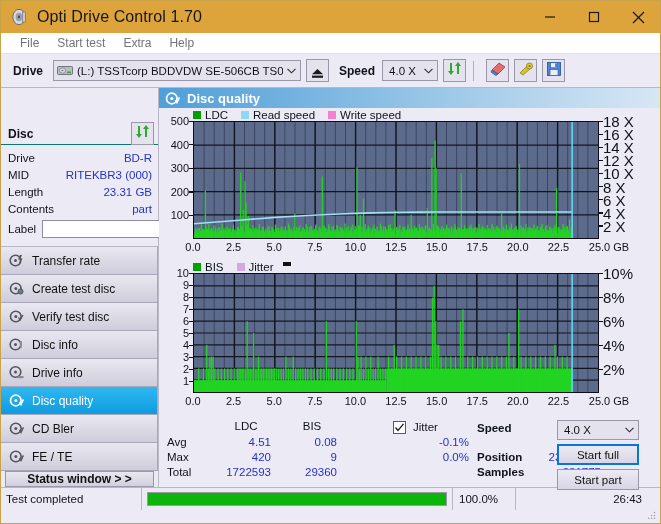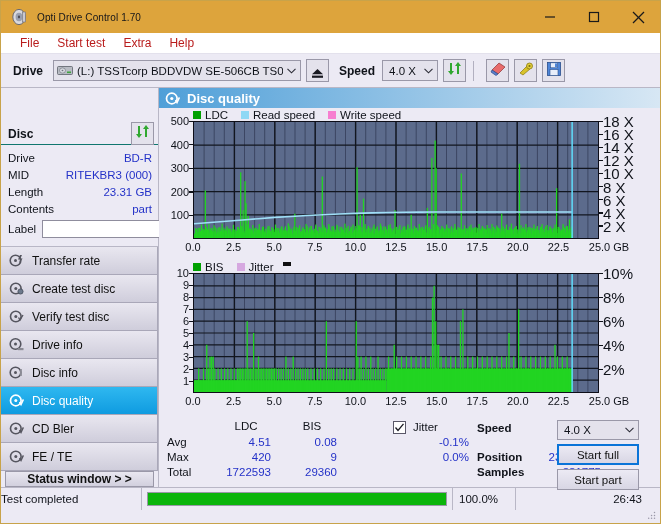--- a/index.html
+++ b/index.html
@@ -20,40 +20,40 @@
     background: #dda43c;
     display: flex; align-items: center;
     position: relative;
   }
   #app-icon {
     width: 18px; height: 18px;
     margin-left: 10px; margin-right: 8px;
     position: relative; flex: none;
   }
   .title-text {
-    font-size: 10px; color: #15161a;
+    font-size: 16px; color: #15161a;
     letter-spacing: .1px;
   }
   #wincontrols { position: absolute; right: 0; top: 0; height: 32px; display: flex; }
   .wbtn {
     width: 44px; height: 32px;
     display: flex; align-items: center; justify-content: center;
     color: #1a1a1a;
   }
   .wbtn svg { display: block; }
 
   
   #menubar {
     height: 21px; background: #ffffff;
     display: flex; align-items: center;
     padding-left: 10px;
     border-bottom: 1px solid #e3e1ec;
   }
   .menu-item {
-    font-size: 12px; color: #b91c1c; padding: 0 9px;
+    font-size: 12px; color: #737373; padding: 0 9px;
     line-height: 21px;
   }
 
   
   #drivebar {
     height: 34px; background: #eceaf4;
     display: flex; align-items: center;
     padding: 0 6px;
     border-bottom: 1px solid #b9b7c6;
   }
@@ -222,21 +222,21 @@
   }
   .actbtn.primary { border: 2px solid #0a74d8; }
 
   
   #statusbar {
     height: 22px; display: flex; align-items: center;
     background: #eceaf4;
     border-top: 1px solid #b9b7c6;
     font-size: 11.5px; color: #10131a;
   }
-  #status-text { width: 140px; }
+  #status-text { width: 140px; padding-left: 5px; }
   .sb-sep { width: 1px; height: 22px; background: #b9b7c6; }
   #progress-cell { width: 310px; display: flex; align-items: center; justify-content: center; }
   #progress-track {
     width: 300px; height: 14px;
     background: #fff; border: 1px solid #9a98a8;
   }
   #progress-fill { height: 100%; background: #0bb50b; }
   #pct-cell { width: 62px; padding-left: 6px; }
   #time-cell { flex: 1; text-align: right; padding-right: 18px; }
   #grip { position: absolute; right: 3px; bottom: 3px; width: 12px; height: 12px; }
@@ -434,36 +434,36 @@
               <circle cx="6.8" cy="7.5" r="5.3" fill="none" stroke="#55555f" stroke-width="1.6"></circle>
               <circle cx="6.8" cy="7.5" r="1.5" fill="#55555f"></circle>
               <path d="M9.5 8.5 L11 11 L14 6" fill="none" stroke="#55555f" stroke-width="1.4"></path>
             </svg>
         </span>
         <span>Verify test disc</span>
       </div>
       <div class="navitem">
         <span class="nav-ico">
           <svg width="15" height="15" viewBox="0 0 15 15">
+              <circle cx="6.5" cy="7.5" r="5.3" fill="none" stroke="#55555f" stroke-width="1.6"></circle>
+              <circle cx="6.5" cy="7.5" r="1.5" fill="#55555f"></circle>
+              <rect x="11" y="4" width="1.8" height="7" fill="#8a8a94"></rect>
+            </svg>
+        </span>
+        <span>Disc info</span>
+      </div>
+      <div class="navitem">
+        <span class="nav-ico">
+          <svg width="15" height="15" viewBox="0 0 15 15">
               <circle cx="6.5" cy="7" r="5.3" fill="none" stroke="#55555f" stroke-width="1.6"></circle>
               <circle cx="6.5" cy="7" r="1.5" fill="#55555f"></circle>
               <rect x="9" y="11" width="5.5" height="2.2" fill="#8a8a94"></rect>
             </svg>
         </span>
         <span>Drive info</span>
-      </div>
-      <div class="navitem">
-        <span class="nav-ico">
-          <svg width="15" height="15" viewBox="0 0 15 15">
-              <circle cx="6.5" cy="7.5" r="5.3" fill="none" stroke="#55555f" stroke-width="1.6"></circle>
-              <circle cx="6.5" cy="7.5" r="1.5" fill="#55555f"></circle>
-              <rect x="11" y="4" width="1.8" height="7" fill="#8a8a94"></rect>
-            </svg>
-        </span>
-        <span>Disc info</span>
       </div>
       <div class="navitem active">
         <span class="nav-ico">
           <svg width="15" height="15" viewBox="0 0 15 15">
               <circle cx="6.8" cy="7.5" r="5.3" fill="none" stroke="#ffffff" stroke-width="1.7"></circle>
               <circle cx="6.8" cy="7.5" r="1.5" fill="#ffffff"></circle>
               <path d="M10.5 9 L12 11.6 L14.4 6.4" fill="none" stroke="#ffffff" stroke-width="1.5"></path>
             </svg>
         </span>
         <span>Disc quality</span>

